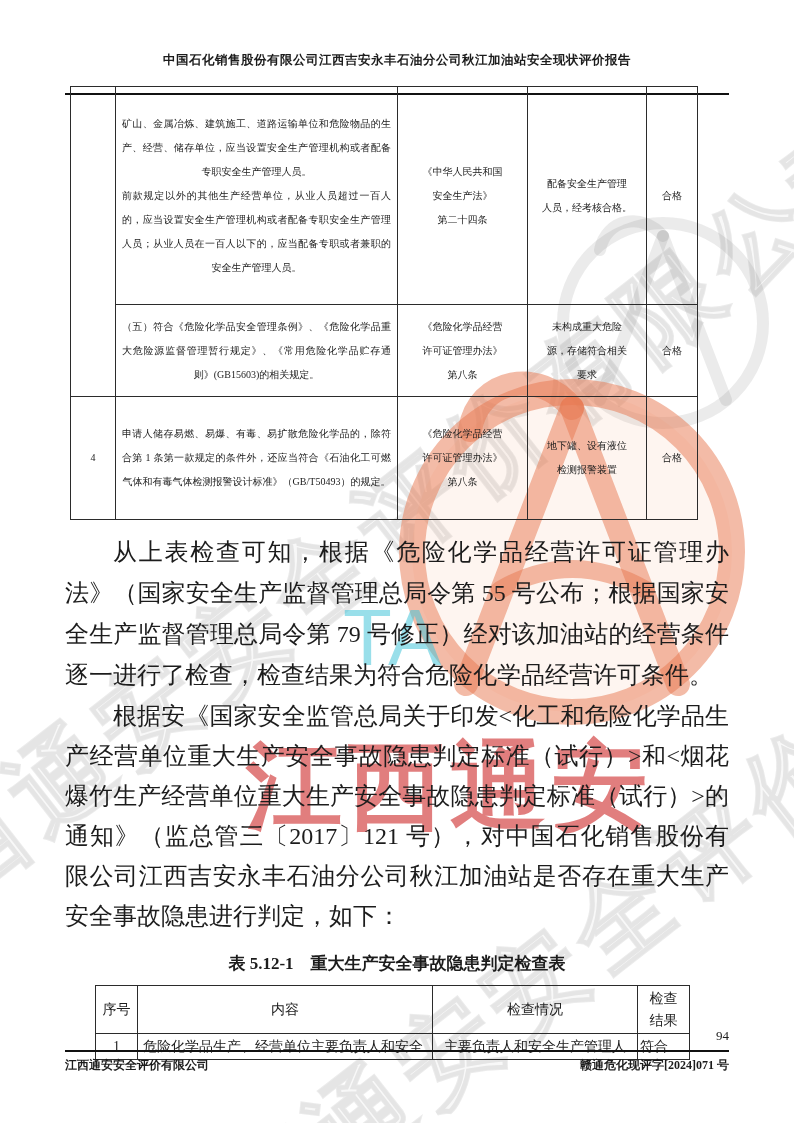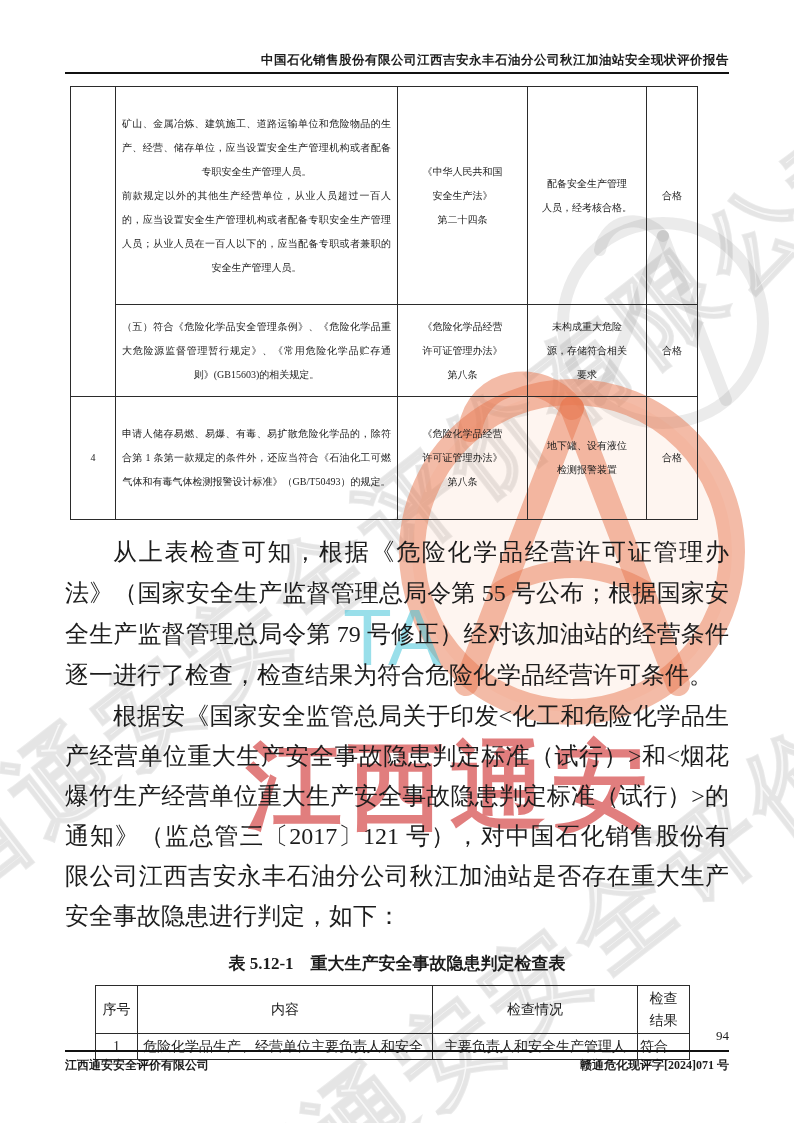--- a/index.html
+++ b/index.html
@@ -29,22 +29,22 @@
   .wm-cyan{
     position:absolute;left:343px;top:598px;
     font-family:"Liberation Sans","DejaVu Sans",sans-serif;
     font-weight:normal;font-size:80px;line-height:1;letter-spacing:2px;
     color:rgba(70,196,216,0.55);
   }
   
   .content{position:absolute;inset:0;z-index:1;}
   .header{
     position:absolute;top:52px;left:65px;width:664px;
-    text-align:right;font-size:12.5px;font-weight:bold;letter-spacing:.5px;
-    padding-bottom:3px;border-bottom:2.4px solid #111;
+    text-align:center;font-size:12.5px;font-weight:bold;letter-spacing:.5px;
+    padding-bottom:24px;border-bottom:2.4px solid #111;
   }
   table{border-collapse:collapse;table-layout:fixed;}
   .t1{position:absolute;top:86px;left:70px;width:627px;font-size:10px;}
   .t1 td{border:1.4px solid #2b2b2b;vertical-align:middle;line-height:24px;padding:2px 6px;}
   .t1 .seq{text-align:center;padding:2px 2px;}
   .t1 .cont{text-align:justify;text-align-last:center;}
   .t1 .cont p{margin:0;text-align:justify;text-align-last:center;}
   .t1 .mid{text-align:center;white-space:pre-line;padding:2px 3px;}
   .t1 .res{text-align:center;padding:2px 1px;}
   .body-flow{position:absolute;top:532px;left:65px;width:664px;}

